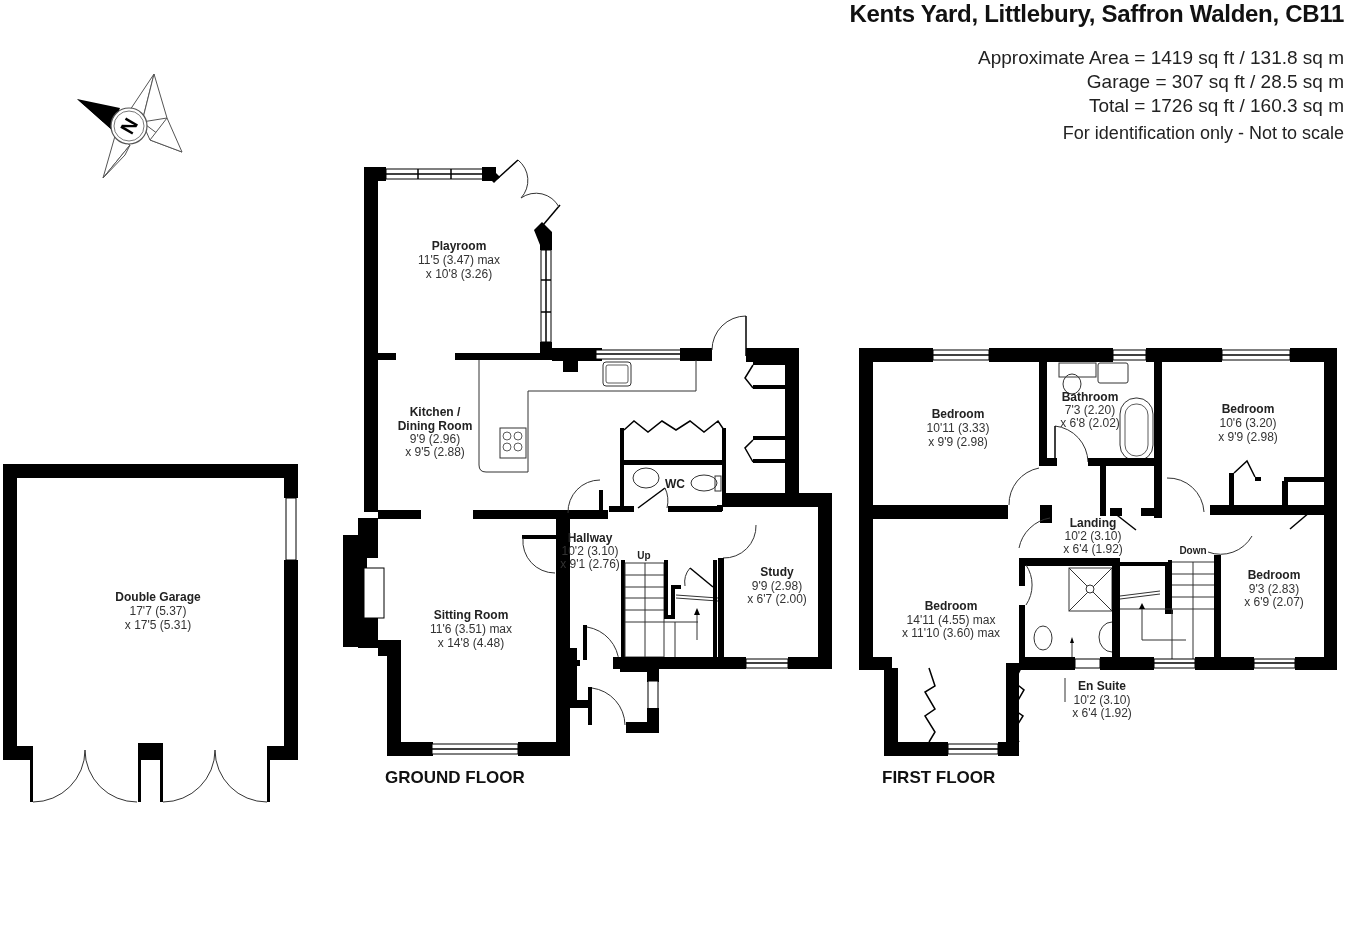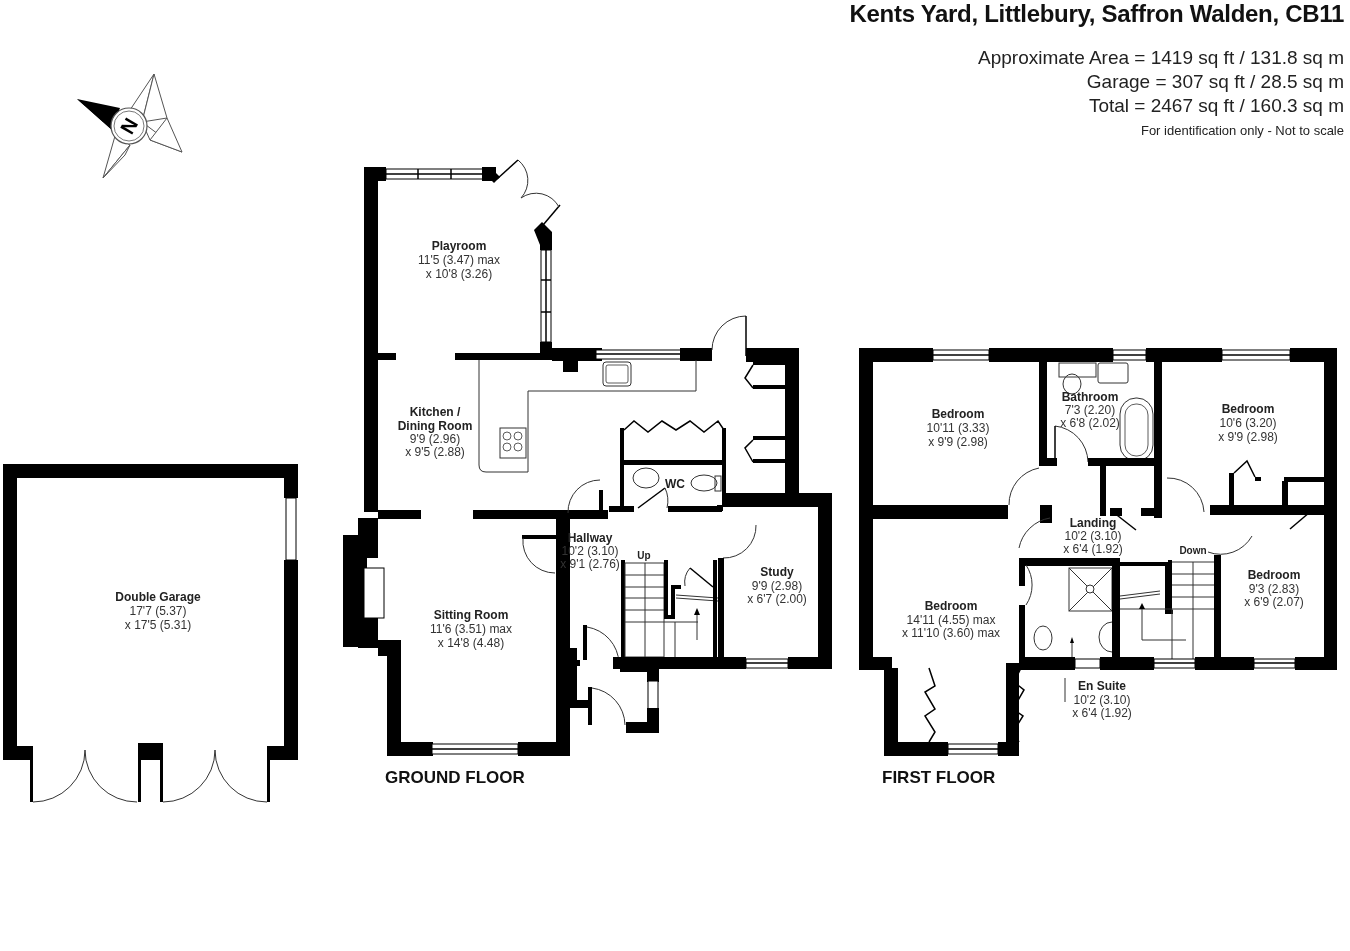--- a/index.html
+++ b/index.html
@@ -2,38 +2,38 @@
 <html><head>
 <meta charset="utf-8">
 <style>
   html, body { margin:0; padding:0; background:#ffffff; }
   body { width:1350px; height:951px; position:relative; overflow:hidden;
          font-family:"Liberation Sans", sans-serif; color:#111; }
   .title { position:absolute; right:6px; top:0px; font-size:24px; font-weight:bold;
            letter-spacing:-0.3px; white-space:nowrap; color:#111; }
   .area { position:absolute; right:6px; font-size:19px; white-space:nowrap; color:#222; }
   .area.a1 { top:47px; } .area.a2 { top:71px; } .area.a3 { top:95px; }
-  .note { position:absolute; right:6px; top:123px; font-size:13px; color:#222; white-space:nowrap; }
+  .note { position:absolute; right:6px; top:123px; font-size:18px; color:#222; white-space:nowrap; }
   svg.plan { position:absolute; left:0; top:0; }
   .w { fill:#000; }
   .ln { stroke:#000; fill:none; stroke-width:1.5; }
   .thin { stroke:#333; fill:none; stroke-width:1; }
   .win { fill:#fff; stroke:#000; stroke-width:1; }
   .rn { font-family:"Liberation Sans", sans-serif; font-weight:bold; font-size:12px; fill:#222; text-anchor:middle; }
   .rd { font-family:"Liberation Sans", sans-serif; font-size:12px; fill:#333; text-anchor:middle; }
   .fl { font-family:"Liberation Sans", sans-serif; font-weight:bold; font-size:17px; fill:#111; }
   .sm { font-family:"Liberation Sans", sans-serif; font-weight:bold; font-size:10px; fill:#222; text-anchor:middle; }
 </style>
 </head>
 <body>
 
 <div class="title">Kents Yard, Littlebury, Saffron Walden, CB11</div>
 <div class="area a1">Approximate Area = 1419 sq ft / 131.8 sq m</div>
 <div class="area a2">Garage = 307 sq ft / 28.5 sq m</div>
-<div class="area a3">Total = 2467 sq ft / 160.3 sq m</div>
+<div class="area a3">Total = 1726 sq ft / 160.3 sq m</div>
 <div class="note">For identification only - Not to scale</div>
 
 <svg class="plan" width="1350" height="951" viewBox="0 0 1350 951">
 
   <g>
     <polygon points="154,74 130,110 142,122" fill="#fff" stroke="#555" stroke-width="1"></polygon>
     <polygon points="154,74 142,122 167,118" fill="#fff" stroke="#555" stroke-width="1"></polygon>
     <polygon points="182,152 142,122 150,140" fill="#fff" stroke="#555" stroke-width="1"></polygon>
     <polygon points="182,152 150,140 167,118" fill="#fff" stroke="#555" stroke-width="1"></polygon>
     <polygon points="103,178 115,136 130,145" fill="#fff" stroke="#555" stroke-width="1"></polygon>

